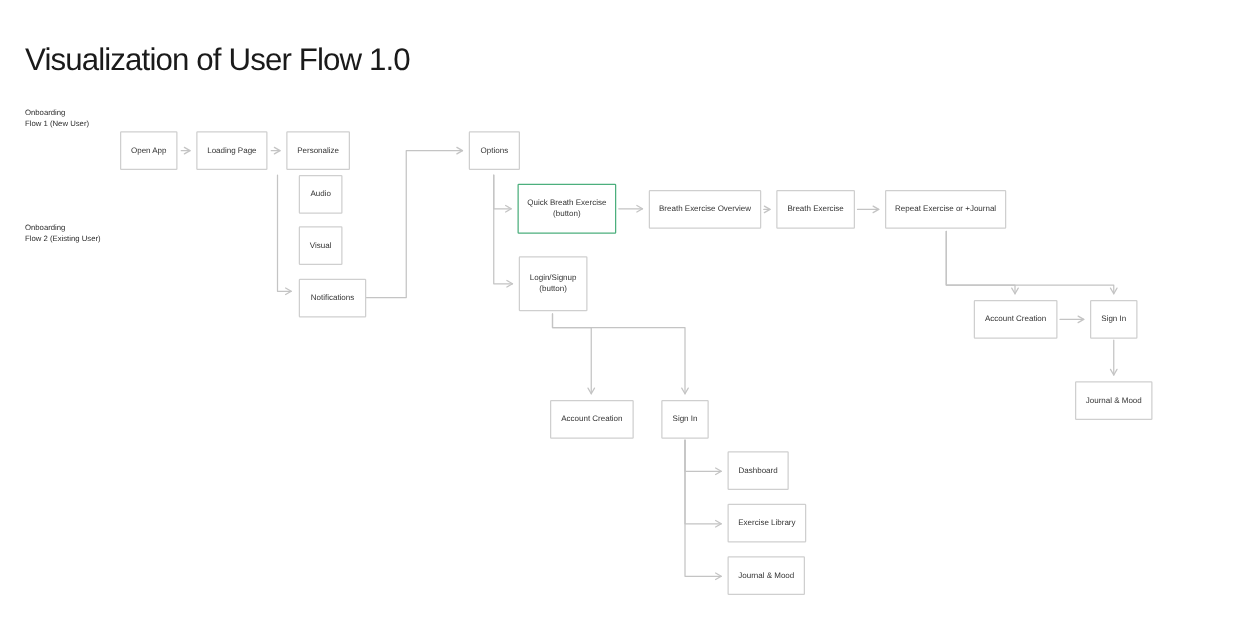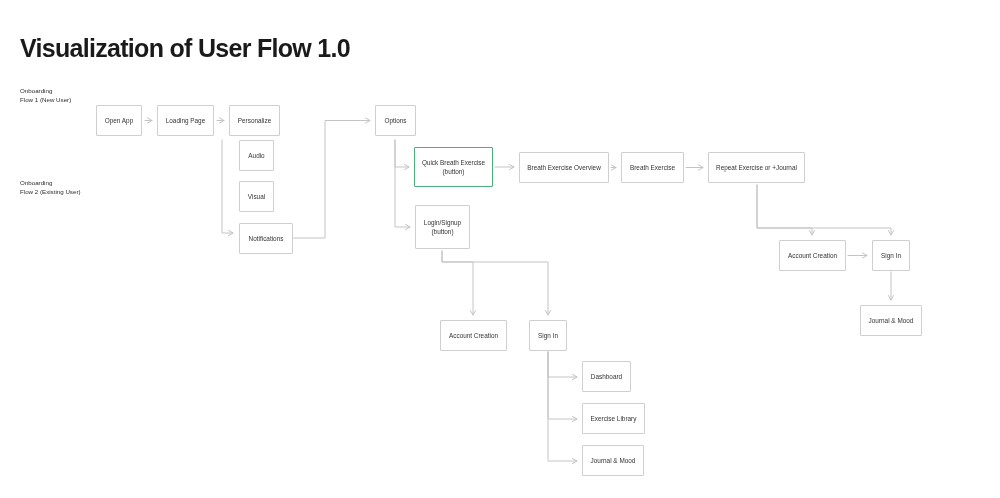--- a/index.html
+++ b/index.html
@@ -26,21 +26,21 @@
     left: 0; top: 0;
     width: 1000px;
     height: 498px;
     pointer-events: none;
   }
   .page-title {
     position: absolute;
     left: 20px;
     top: 34px;
     font-size: 25px;
-    font-weight: bold;
+    font-weight: normal;
     letter-spacing: -0.7px;
     color: #1a1a1a;
     white-space: nowrap;
   }
   .flow-label {
     position: absolute;
     font-size: 6.2px;
     line-height: 9px;
     color: #2b2b2b;
     white-space: pre-line;

